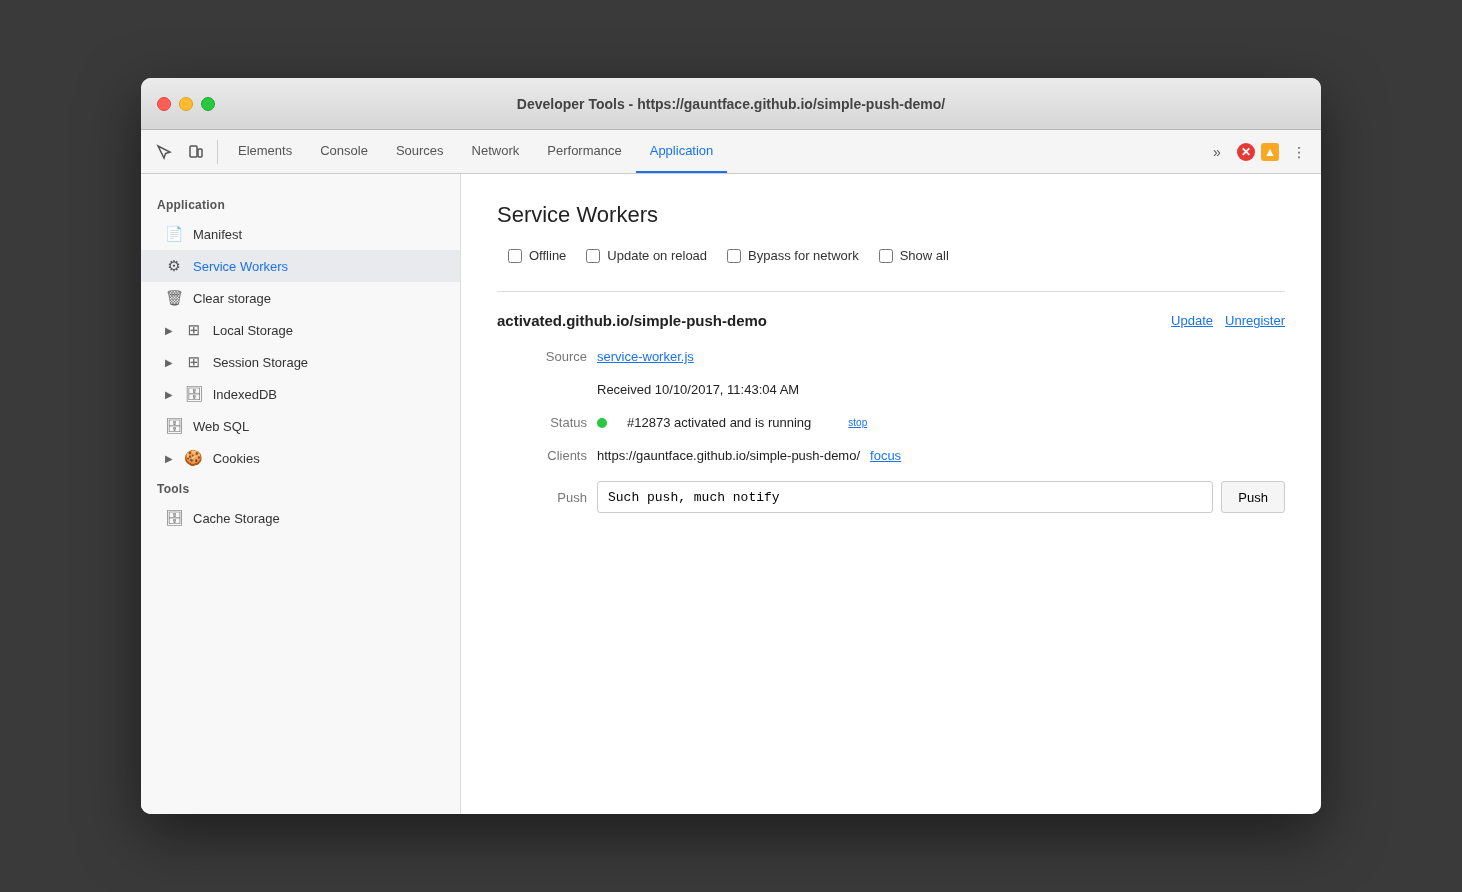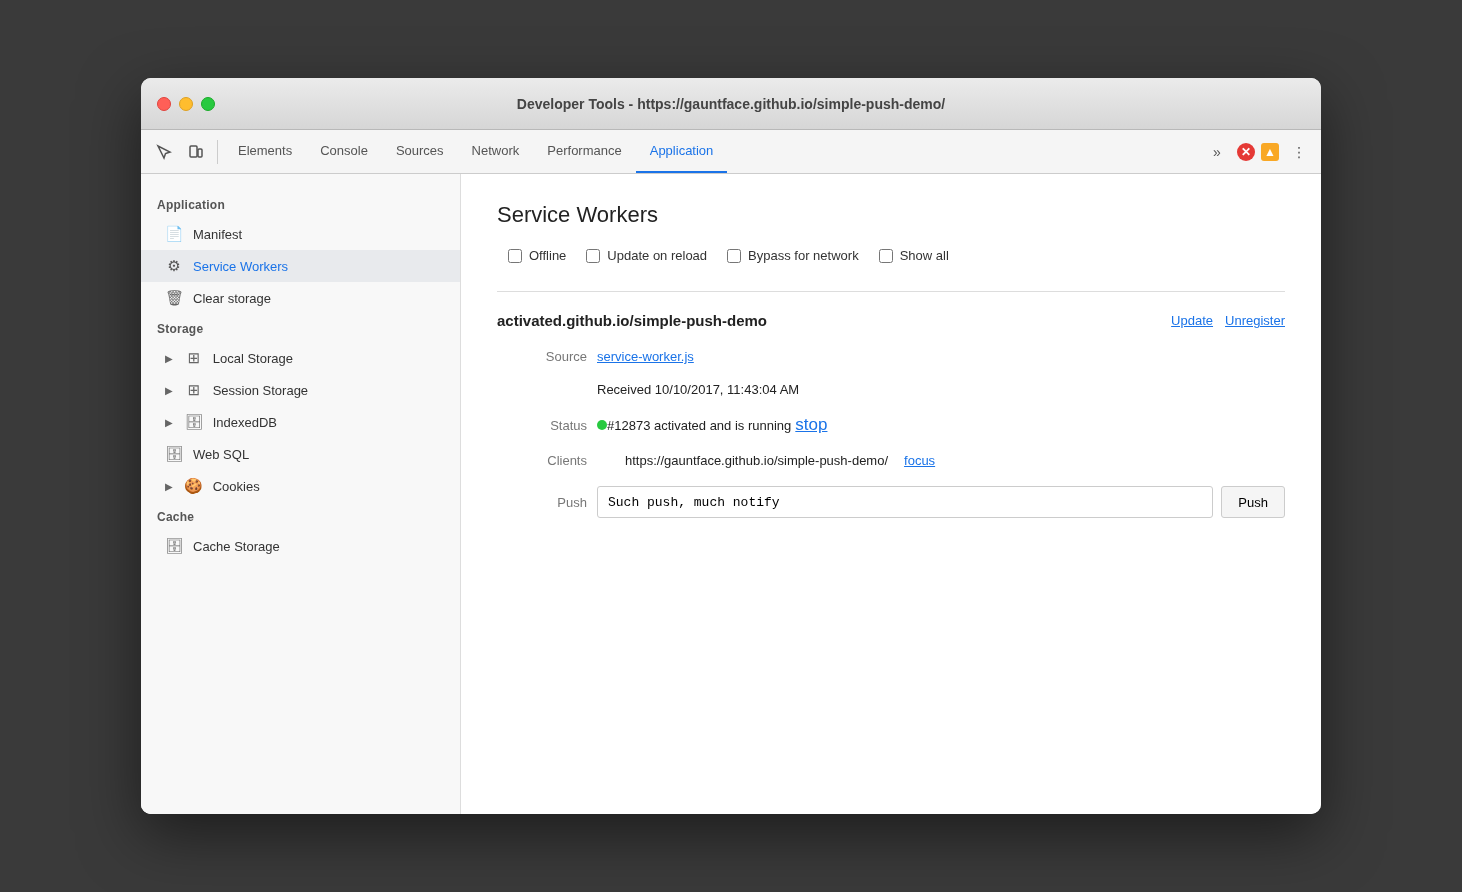--- a/index.html
+++ b/index.html
@@ -270,37 +270,37 @@
     }
     .sw-detail-link {
       font-size: 13px;
       color: #1a73e8;
       text-decoration: underline;
       cursor: pointer;
     }
     .sw-status-row {
       display: flex;
       align-items: center;
-      gap: 0;
+      gap: 20px;
     }
     .status-dot {
       width: 10px;
       height: 10px;
       border-radius: 50%;
       background: #28c940;
       display: inline-block;
     }
     .sw-stop-link {
-      font-size: 17px;
+      font-size: 10px;
       color: #1a73e8;
       text-decoration: underline;
       cursor: pointer;
       background: none;
       border: none;
-      margin-left: 4px;
+      margin-left: 17px;
     }
     .sw-focus-link {
       font-size: 13px;
       color: #1a73e8;
       text-decoration: underline;
       cursor: pointer;
       background: none;
       border: none;
       margin-left: 8px;
     }
@@ -410,21 +410,20 @@
       </div>
       <div class="sidebar-item active">
         <span class="item-icon">⚙</span>
         <span>Service Workers</span>
       </div>
       <div class="sidebar-item">
         <span class="item-icon">🗑</span>
         <span>Clear storage</span>
       </div>
 
-      <div class="sidebar-section-title">Storage</div>
 
       <div class="sidebar-item">
         <span class="expand-arrow">▶</span>
         <span class="item-icon">⊞</span>
         <span>Local Storage</span>
       </div>
       <div class="sidebar-item">
         <span class="expand-arrow">▶</span>
         <span class="item-icon">⊞</span>
         <span>Session Storage</span>
@@ -437,21 +436,21 @@
       <div class="sidebar-item">
         <span class="item-icon">🗄</span>
         <span>Web SQL</span>
       </div>
       <div class="sidebar-item">
         <span class="expand-arrow">▶</span>
         <span class="item-icon">🍪</span>
         <span>Cookies</span>
       </div>
 
-      <div class="sidebar-section-title">Cache</div>
+      <div class="sidebar-section-title">Tools</div>
 
       <div class="sidebar-item">
         <span class="item-icon">🗄</span>
         <span>Cache Storage</span>
       </div>
     </div>
 
     <div class="content">
       <h1 class="content-title">Service Workers</h1>
 
@@ -497,21 +496,21 @@
           <span class="sw-detail-label">Status</span>
           <div class="sw-status-row">
             <span class="status-dot"></span>
             <span class="sw-detail-value">#12873 activated and is running</span>
             <button class="sw-stop-link">stop</button>
           </div>
         </div>
 
         <div class="sw-detail-row">
           <span class="sw-detail-label">Clients</span>
-          <div style="display:flex; gap:8px;margin-left:28px;">
+          <div style="display:flex; gap:2px;">
             <span class="sw-detail-value">https://gauntface.github.io/simple-push-demo/</span>
             <button class="sw-focus-link">focus</button>
           </div>
         </div>
 
         <div class="push-row">
           <span class="sw-detail-label">Push</span>
           <div class="push-input-container">
             <input class="push-input" type="text" value="Such push, much notify" placeholder="Such push, much notify" style="">
             <button class="push-btn">Push</button>

